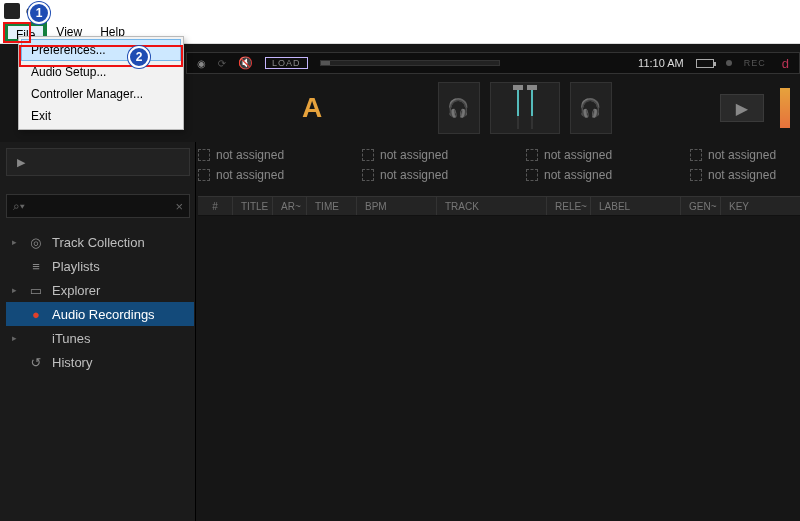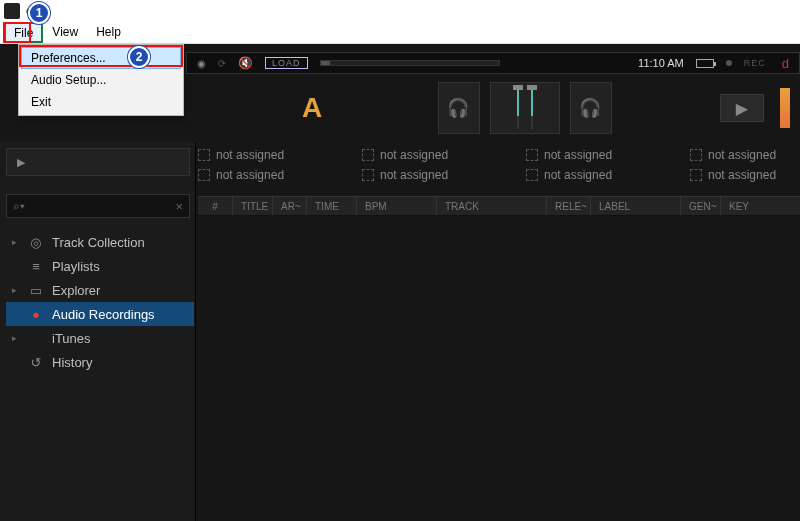--- a/index.html
+++ b/index.html
@@ -5,25 +5,25 @@
   * { box-sizing: border-box; margin: 0; padding: 0; font-family: "Segoe UI", Tahoma, sans-serif; }
   body { width: 800px; height: 521px; background: #1a1a1a; overflow: hidden; position: relative; }
 
   
   .titlebar { height: 22px; background: #fff; display: flex; align-items: center; padding-left: 4px; }
   .titlebar .app-icon { width: 16px; height: 16px; background: #222; border-radius: 2px; display: inline-block; }
   .titlebar .title { font-size: 12px; margin-left: 6px; color: #000; }
 
   .menubar { height: 22px; background: #fff; display: flex; align-items: stretch; padding-left: 4px; font-size: 12px; color: #000; position: relative; border-bottom: 1px solid #ddd; }
   .menubar .menu-item { padding: 3px 9px; cursor: default; }
-  .menubar .menu-item.open { background: #e5f1fb; border: 2px solid #15803d; padding: 2px 8px; }
+  .menubar .menu-item.open { background: #e5f1fb; border: 4px solid #15803d; padding: 2px 8px; }
 
   .file-red { position: absolute; left: 3px; top: 22px; width: 28px; height: 21px; border: 2px solid #e11; pointer-events: none; z-index: 30; }
 
-  .dropdown { position: absolute; left: 18px; top: 44px; width: 166px; background: #f2f2f2; border: 1px solid #b9b9b9; box-shadow: 2px 3px 6px rgba(0,0,0,.25); z-index: 20; padding: 2px; font-size: 12px; }
+  .dropdown { position: absolute; left: 18px; top: 36px; width: 166px; background: #f2f2f2; border: 1px solid #b9b9b9; box-shadow: 2px 3px 6px rgba(0,0,0,.25); z-index: 20; padding: 2px; font-size: 12px; }
   .dropdown .item { padding: 4px 10px; cursor: default; }
   .dropdown .item.hl { background: #cde8ff; border: 1px solid #78b6e8; padding: 3px 9px; }
   .dd-red { position: absolute; left: 19px; top: 45px; width: 164px; height: 22px; border: 2px solid #e11; pointer-events: none; z-index: 40; }
 
   
   .badge { position: absolute; width: 22px; height: 22px; border-radius: 50%; background: #1f4db3; border: 2px solid #fff; color: #fff; font-size: 12px; font-weight: bold; display: flex; align-items: center; justify-content: center; z-index: 50; box-shadow: 0 0 0 1px #1f4db3; }
   .badge.b1 { left: 28px; top: 2px; }
   .badge.b2 { left: 128px; top: 46px; }
 
   
@@ -104,20 +104,21 @@
 <div class="menubar">
   <div class="menu-item open">File</div>
   <div class="menu-item">View</div>
   <div class="menu-item">Help</div>
 </div>
 <div class="file-red"></div>
 
 <div class="dropdown">
   <div class="item hl">Preferences...</div>
   <div class="item">Audio Setup...</div>
+  <div class="item">Controller Manager...</div>
   <div class="item">Exit</div>
 </div>
 <div class="dd-red"></div>
 
 <div class="badge b1">1</div>
 <div class="badge b2">2</div>
 
 <div class="topstrip">
   <span>◉</span>
   <span style="color:#555">⟳</span>

